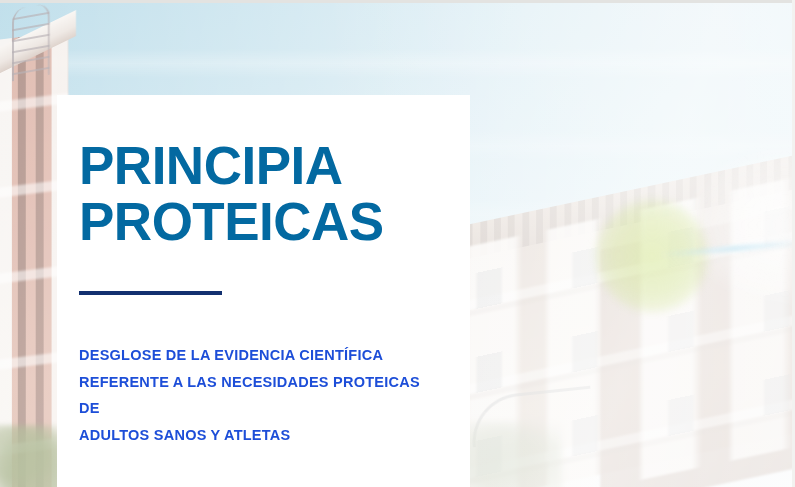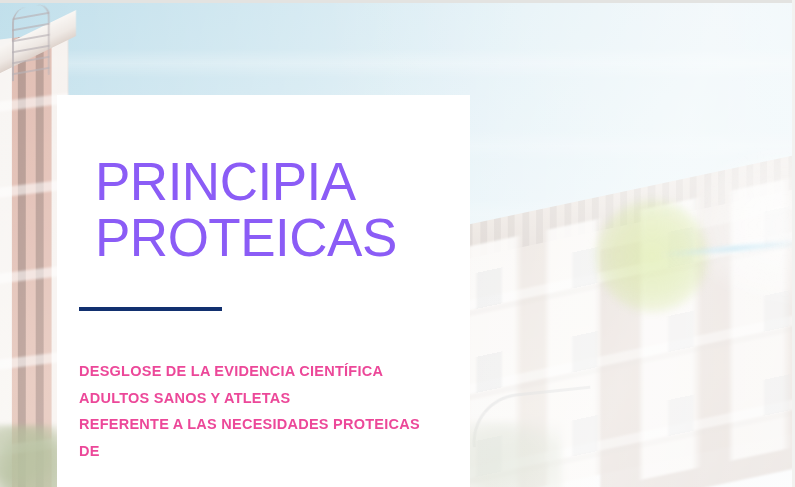--- a/index.html
+++ b/index.html
@@ -331,40 +331,40 @@
     left: 57px;
     top: 95px;
     width: 413px;
     height: 392px;
     background: #ffffff;
     box-sizing: border-box;
     padding: 43px 40px 0 22px;
   }
 
   .title {
-    margin: 16px;
-    color: #8b5cf6;
+    margin: 0;
+    color: #0369a1;
     font-size: 53px;
-    font-weight: normal;
+    font-weight: bold;
     line-height: 56px;
     letter-spacing: -0.5px;
   }
   .title-line { display: block; }
 
   .divider {
     width: 143px;
     height: 4px;
     background: #12306f;
     margin-top: 41px;
   }
 
   .subtitle {
     margin: 0;
     margin-top: 47px;
-    color: #ec4899;
+    color: #1d4ed8;
     font-size: 14.5px;
     font-weight: bold;
     line-height: 26.5px;
     letter-spacing: .25px;
     max-width: 350px;
   }
   .subtitle-line { display: block; }
 
   
   .edge-top {
@@ -416,20 +416,20 @@
   <div class="card">
     <h1 class="title">
       <span class="title-line">PRINCIPIA</span>
       <span class="title-line">PROTEICAS</span>
     </h1>
 
     <div class="divider"></div>
 
     <p class="subtitle">
       <span class="subtitle-line">DESGLOSE DE LA EVIDENCIA CIENTÍFICA</span>
+      <span class="subtitle-line">REFERENTE A LAS NECESIDADES PROTEICAS DE</span>
       <span class="subtitle-line">ADULTOS SANOS Y ATLETAS</span>
-      <span class="subtitle-line">REFERENTE A LAS NECESIDADES PROTEICAS DE</span>
     </p>
   </div>
 
   <div class="edge-top"></div>
   <div class="edge-right"></div>
 </div>
 
 </body></html>

